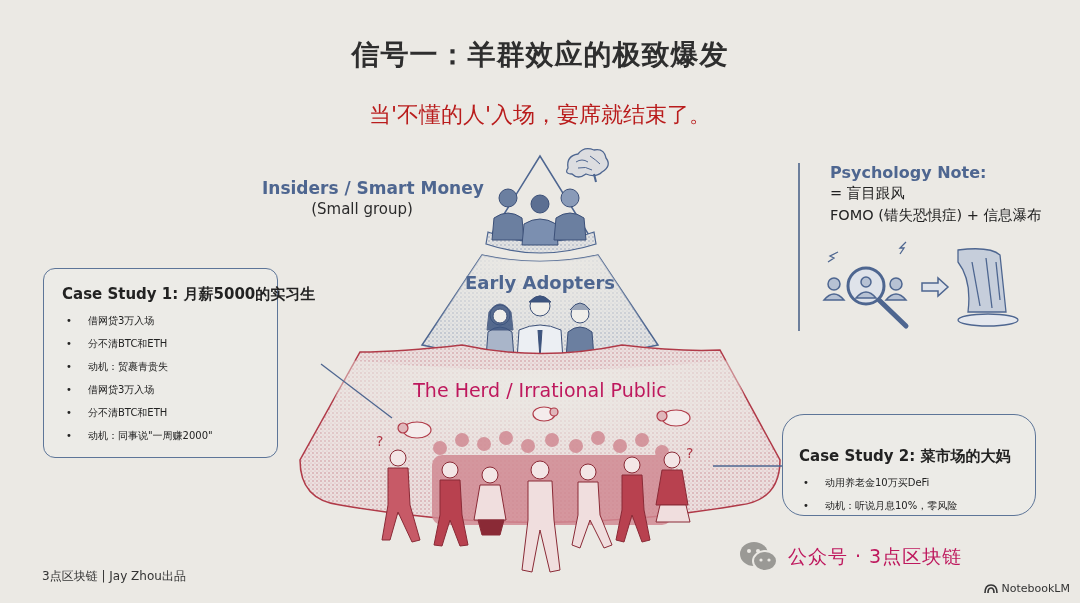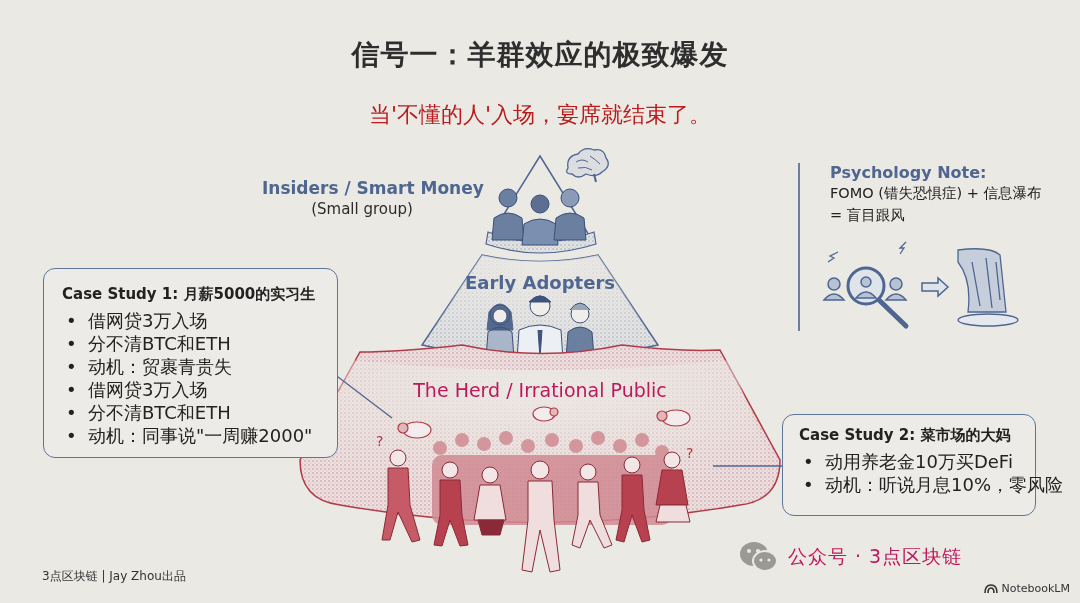--- a/index.html
+++ b/index.html
@@ -30,25 +30,25 @@
       font-size: 18px; font-weight: bold; color: #4e6690;
     }
     .herd-label {
       position: absolute; left: 380px; top: 379px; width: 320px; text-align: center;
       font-size: 19px; font-weight: normal; color: #be185d;
     }
     .card {
       position: absolute; background: #ecebe7; border: 1.5px solid #5d7598;
       border-radius: 12px;
     }
-    .card1 { left: 43px; top: 268px; width: 295px; height: 190px; padding: 16px 18px; }
-    .card2 { left: 782px; top: 414px; width: 254px; height: 102px; padding: 11px 16px; }
+    .card1 { left: 43px; top: 268px; width: 235px; height: 190px; padding: 16px 18px; }
+    .card2 { left: 782px; top: 414px; width: 254px; height: 102px; padding: 32px 16px; border-radius: 22px; }
     .card h3 { font-size: 15px; font-weight: bold; color: #222; margin-bottom: 5px; white-space: nowrap; }
     .card ul { list-style: none; }
-    .card li { font-size: 18px; line-height: 23px; color: #222; white-space: nowrap; }
+    .card li { font-size: 10px; line-height: 23px; color: #222; white-space: nowrap; }
     .card li::before { content: "•"; display: inline-block; width: 22px; padding-left: 4px; }
     .psych {
       position: absolute; left: 798px; top: 163px; width: 260px; height: 168px;
       border-left: 2px solid #6d7f9c; padding-left: 30px;
     }
     .psych .ptitle { font-size: 16px; font-weight: bold; color: #4e6690; }
     .psych .pline { font-size: 14.5px; color: #222; line-height: 22px; }
     .footer-left {
       position: absolute; left: 42px; top: 568px; font-size: 12px; color: #333;
     }
@@ -227,22 +227,22 @@
 <div class="card card2">
   <h3>Case Study 2: 菜市场的大妈</h3>
   <ul>
     <li>动用养老金10万买DeFi</li>
     <li>动机：听说月息10%，零风险</li>
   </ul>
 </div>
 
 <div class="psych">
   <div class="ptitle">Psychology Note:</div>
+  <div class="pline">= 盲目跟风</div>
   <div class="pline">FOMO (错失恐惧症) + 信息瀑布</div>
-  <div class="pline">= 盲目跟风</div>
 </div>
 
 <div class="footer-left">3点区块链 | Jay Zhou出品</div>
 
 <div class="watermark">
   <svg width="42" height="34" viewBox="0 0 42 34" style="margin-right:8px">
     <ellipse cx="16" cy="14" rx="14" ry="12" fill="#9a9995"></ellipse>
     <ellipse cx="27" cy="21" rx="12" ry="10" fill="#9a9995" stroke="#ebe9e4" stroke-width="2"></ellipse>
     <circle cx="11" cy="11" r="2" fill="#ebe9e4"></circle>
       <circle cx="20" cy="11" r="2" fill="#ebe9e4"></circle>

